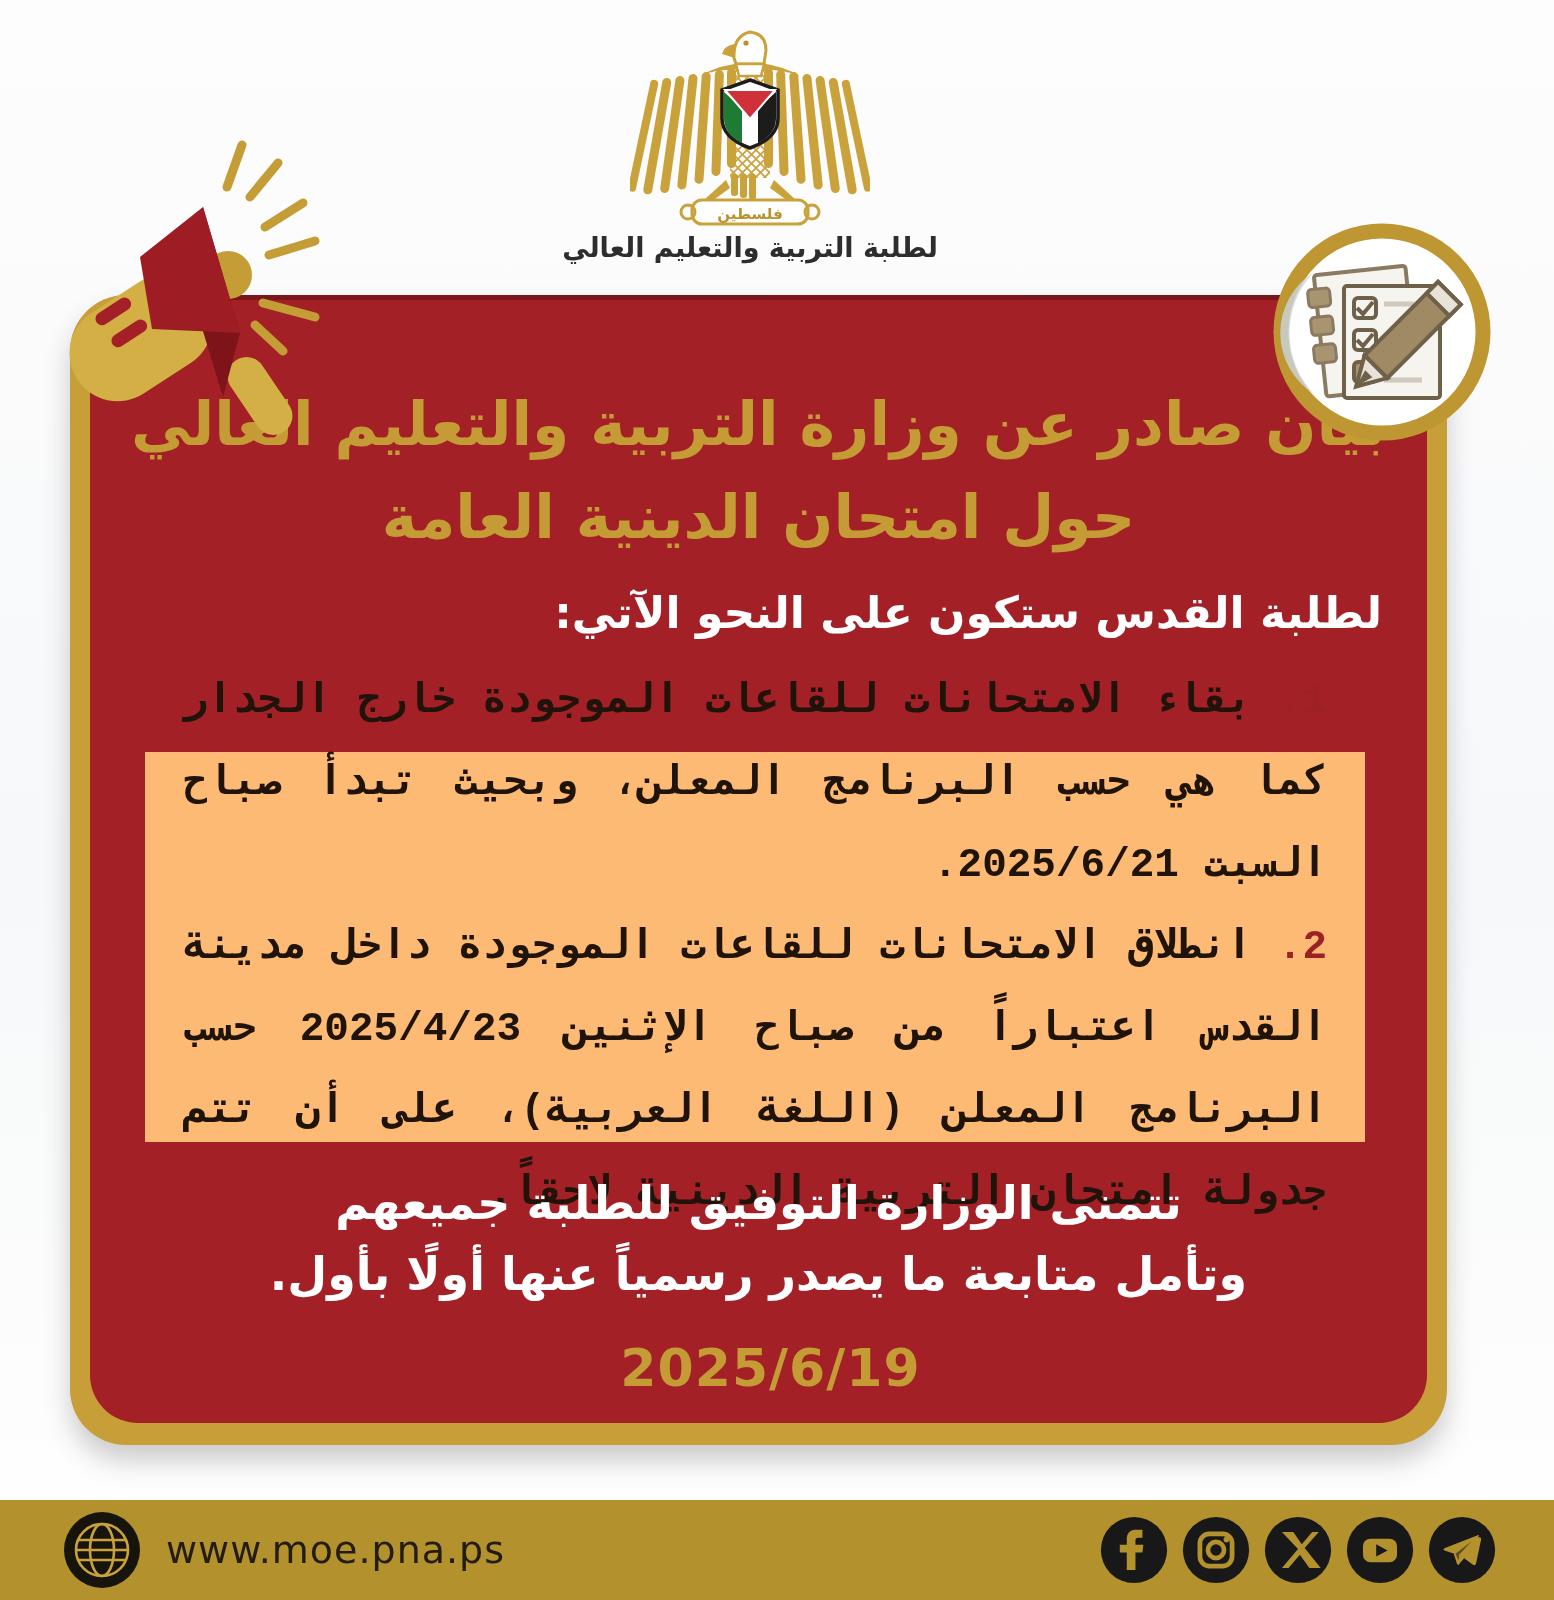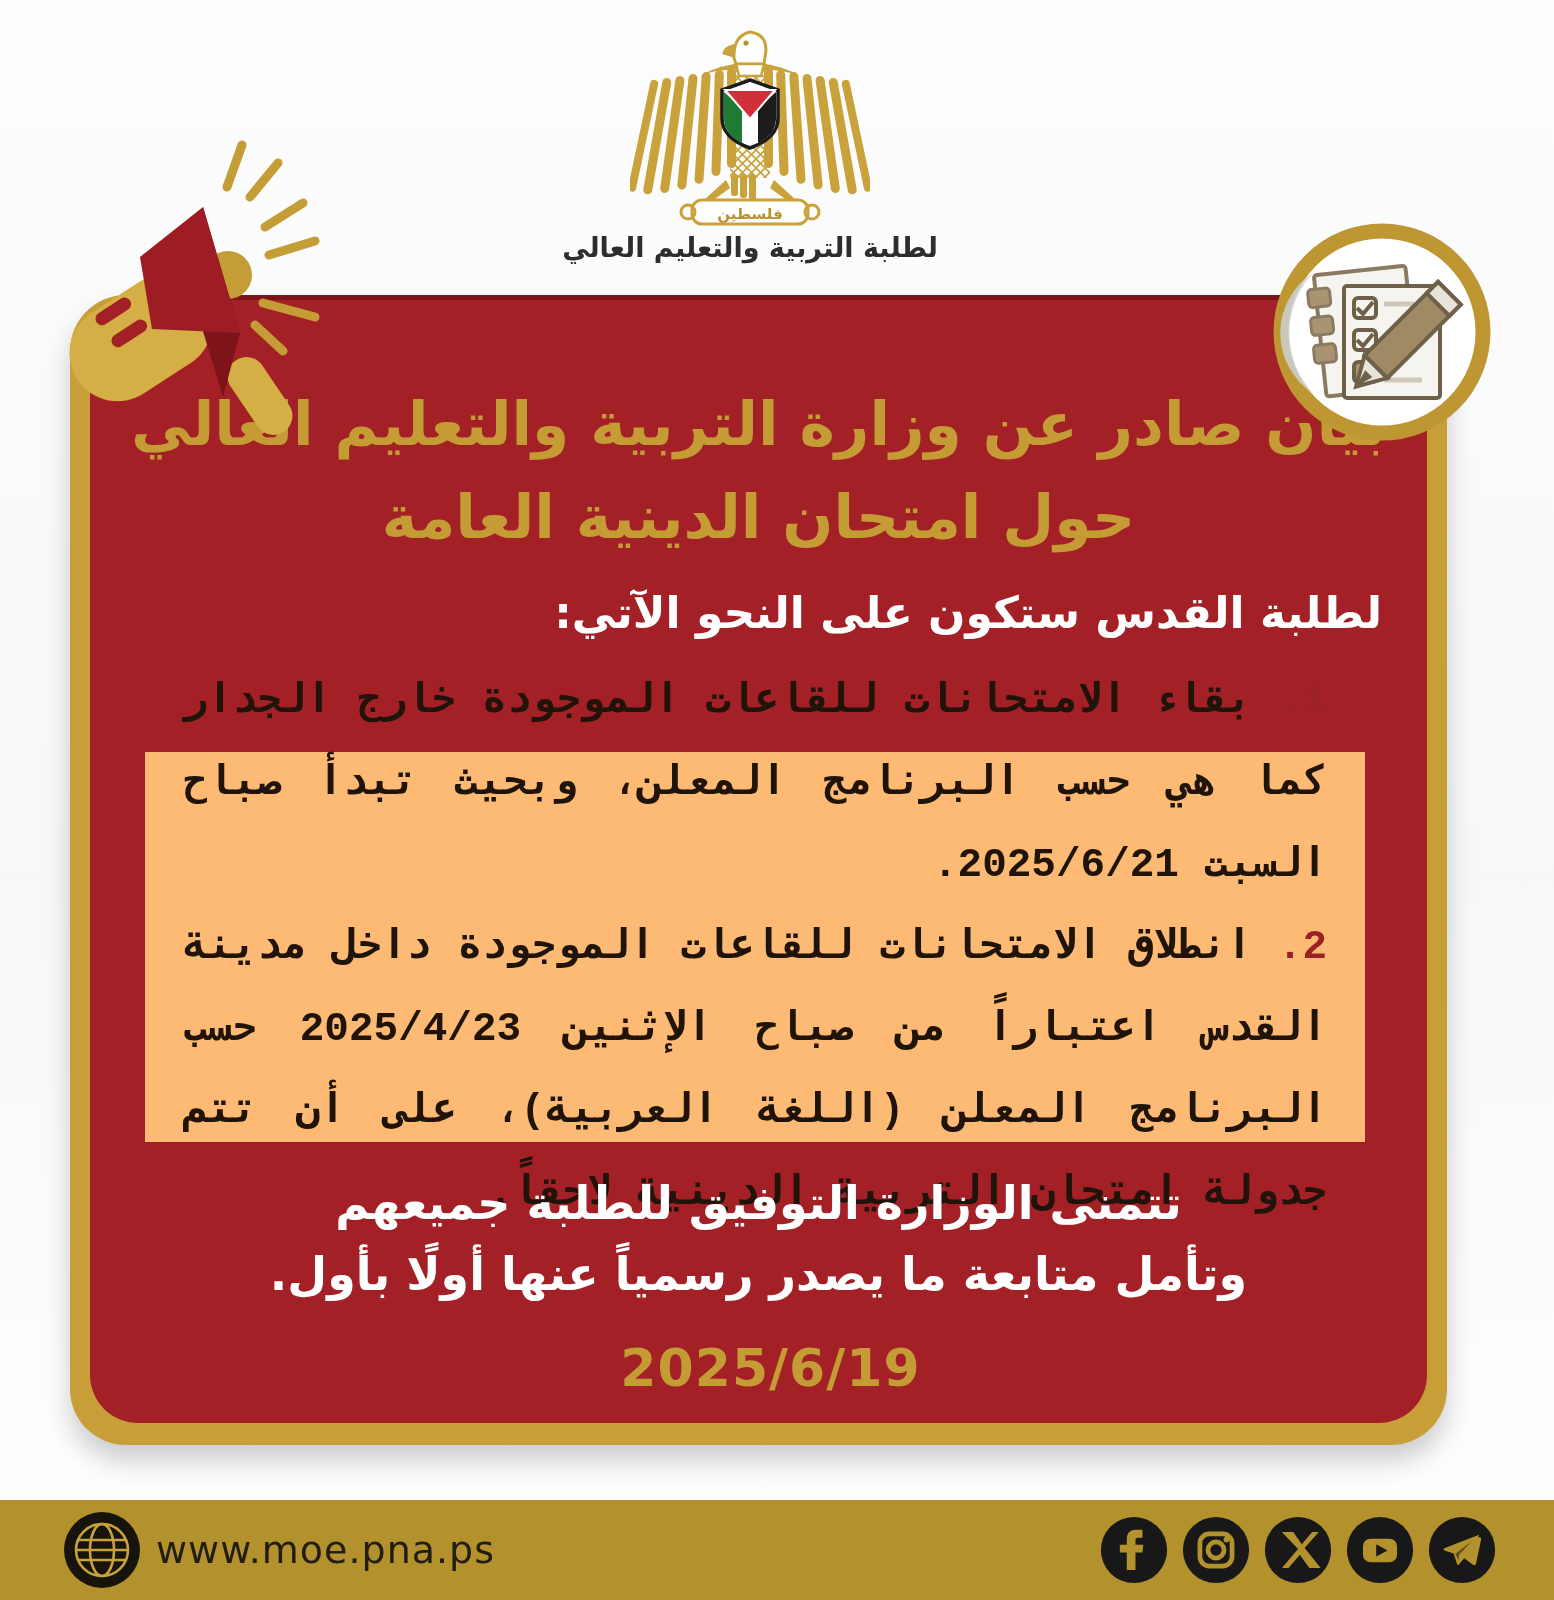--- a/index.html
+++ b/index.html
@@ -59,21 +59,21 @@
 
   
   .megaphone{left:45px;top:135px;width:290px;height:300px;z-index:4;}
   .badge{left:1272px;top:222px;width:220px;height:220px;z-index:4;}
 
   
   .footer-bar{
     left:0;top:1500px;width:1554px;height:100px;background:#B3912C;z-index:5;
     display:flex;align-items:center;
   }
-  .site{display:flex;align-items:center;gap:12px;margin-left:60px;}
+  .site{display:flex;align-items:center;gap:22px;margin-left:60px;}
   .site-url{font-size:38px;color:#221d10;letter-spacing:1px;}
   .socials{display:flex;gap:12px;margin-left:auto;margin-right:57px;}
   .socials svg{display:block;}
 </style>
 </head>
 <body>
 
 <div class="abs emblem-wrap">
   <svg width="240" height="210" viewBox="0 0 240 210">
     <defs>

